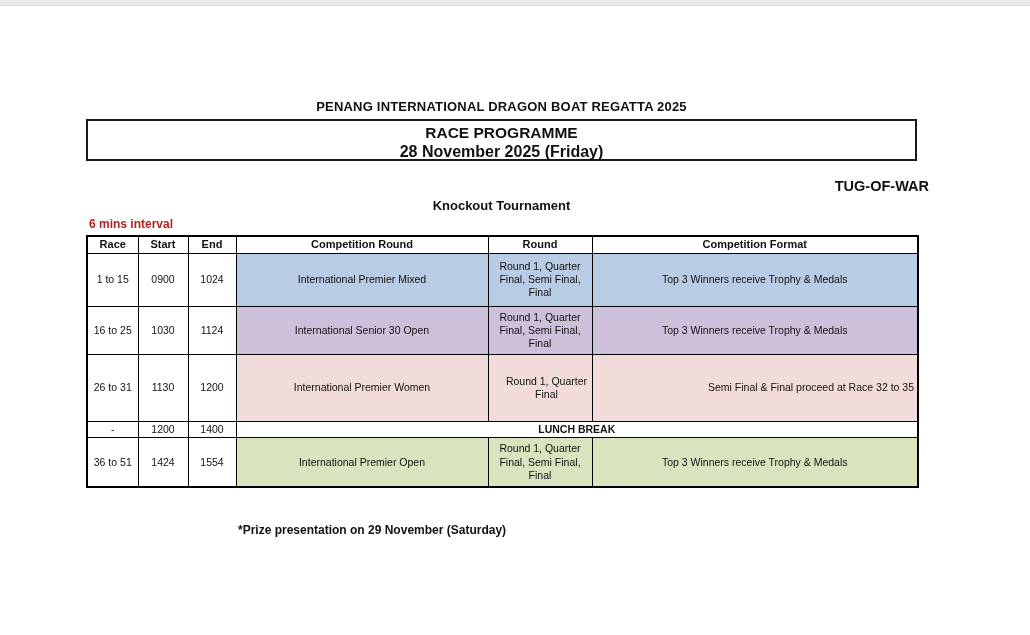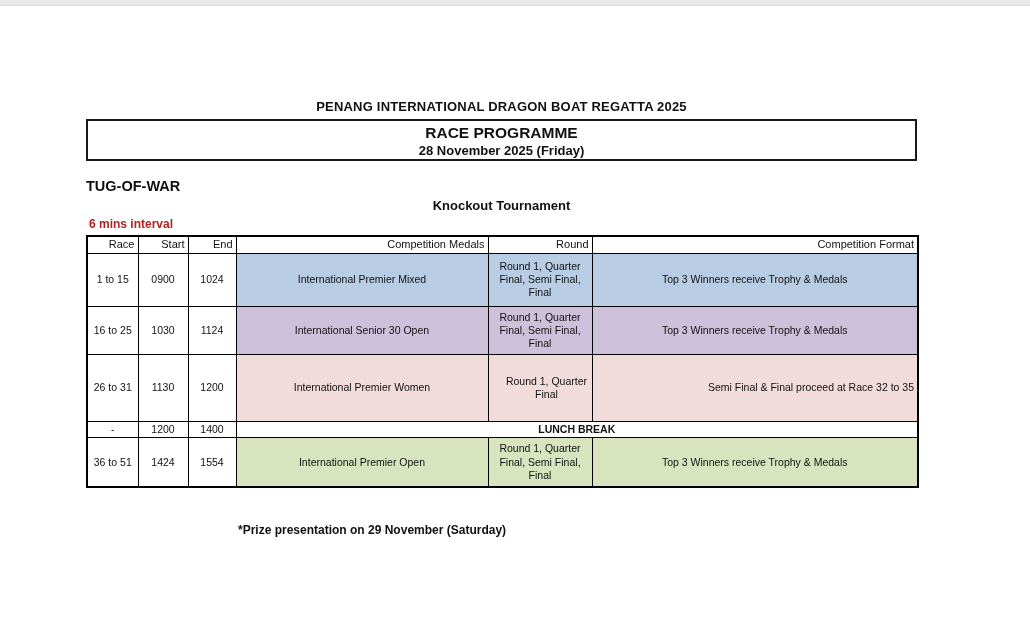--- a/index.html
+++ b/index.html
@@ -18,25 +18,25 @@
   .doc-title {
     position: absolute; top: 99px; left: 0; width: 100%;
     text-align: center; font-weight: bold; font-size: 13px; letter-spacing: 0.2px;
   }
 
   .programme-box {
     position: absolute; top: 119px; left: 0; width: 831px; height: 42px;
     border: 2px solid #1a1a1a; background: #ffffff; text-align: center;
   }
   .programme-box .line1 { font-weight: bold; font-size: 15.5px; margin-top: 3px; }
-  .programme-box .line2 { font-weight: bold; font-size: 13px; margin-top: 1px; }
+  .programme-box .line2 { font-weight: bold; font-size: 16px; margin-top: 1px; }
 
   .event-title {
-    position: absolute; top: 178px; left: 0; width: 100%;
-    text-align: left; font-weight: bold; font-size: 14.5px;
+    position: absolute; top: 178px; left: 12px; width: 100%;
+    text-align: right; font-weight: bold; font-size: 14.5px;
   }
   .event-subtitle {
     position: absolute; top: 198px; left: 0; width: 100%;
     text-align: center; font-weight: bold; font-size: 13px;
   }
 
   .interval-note {
     position: absolute; top: 217px; left: 3px;
     font-weight: bold; font-size: 12px;
   }
@@ -47,21 +47,21 @@
     border: 2px solid #000;
     font-size: 10.5px;
   }
   .race-table td, .race-table th {
     border: 1px solid #000;
     text-align: center; vertical-align: middle;
     padding: 1px 3px; line-height: 1.25;
     background: #ffffff;
     overflow: hidden;
   }
-  .race-table th { font-size: 11px; font-weight: normal; text-align: right; }
+  .race-table th { font-size: 11px; font-weight: bold; }
   .race-table tr.hdr     { height: 16px; }
   .race-table tr.r0      { height: 53px; }
   .race-table tr.r1      { height: 48px; }
   .race-table tr.r2      { height: 67px; }
   .race-table tr.lunch   { height: 16px; }
   .race-table tr.r4      { height: 35px; }
   .race-table tr.r5      { height: 50px; }
   .race-table td.lunch-cell { font-weight: bold; font-size: 10.5px; }
 
   .footnote {
@@ -96,21 +96,21 @@
           <col style="width:48px">
         <col style="width:252px">
           <col style="width:104px">
           <col style="width:326px">
       </colgroup>
       <tbody>
           <tr class="hdr">
         <th>Race</th>
         <th>Start</th>
         <th>End</th>
-        <th>Competition Medals</th>
+        <th>Competition Round</th>
         <th>Round</th>
         <th>Competition Format</th>
       </tr>
 
       <tr class="r0">
         <td>1 to 15</td>
         <td>0900</td>
         <td>1024</td>
         <td style="background-color: rgb(184, 204, 228);">International Premier Mixed</td>
         <td style="background-color: rgb(184, 204, 228);">Round 1, Quarter Final, Semi Final, Final</td>

